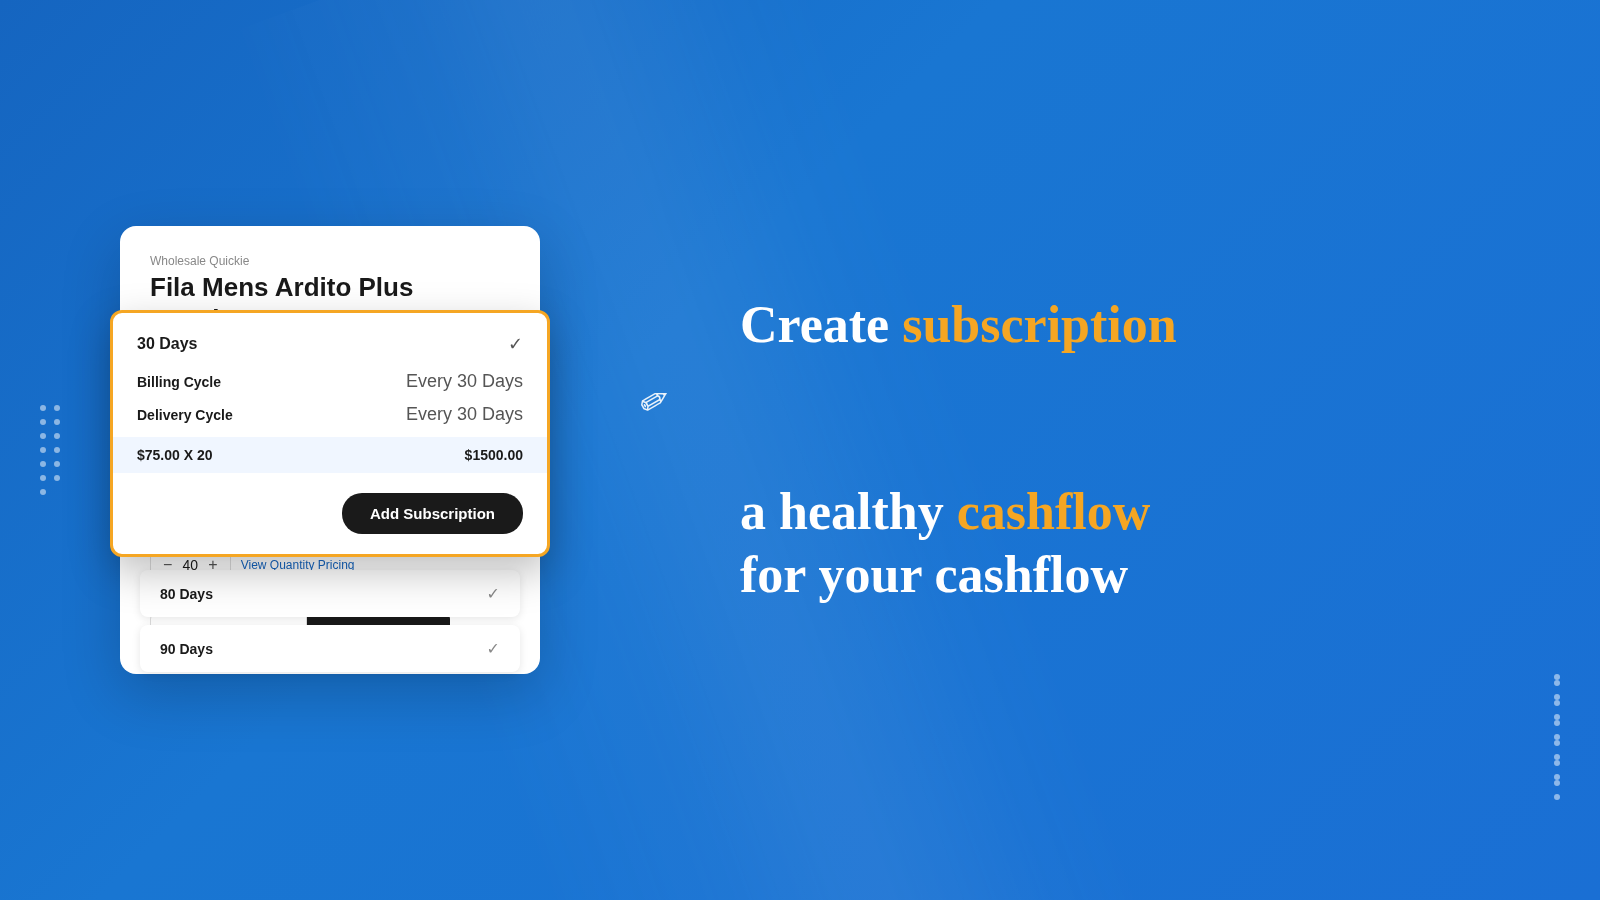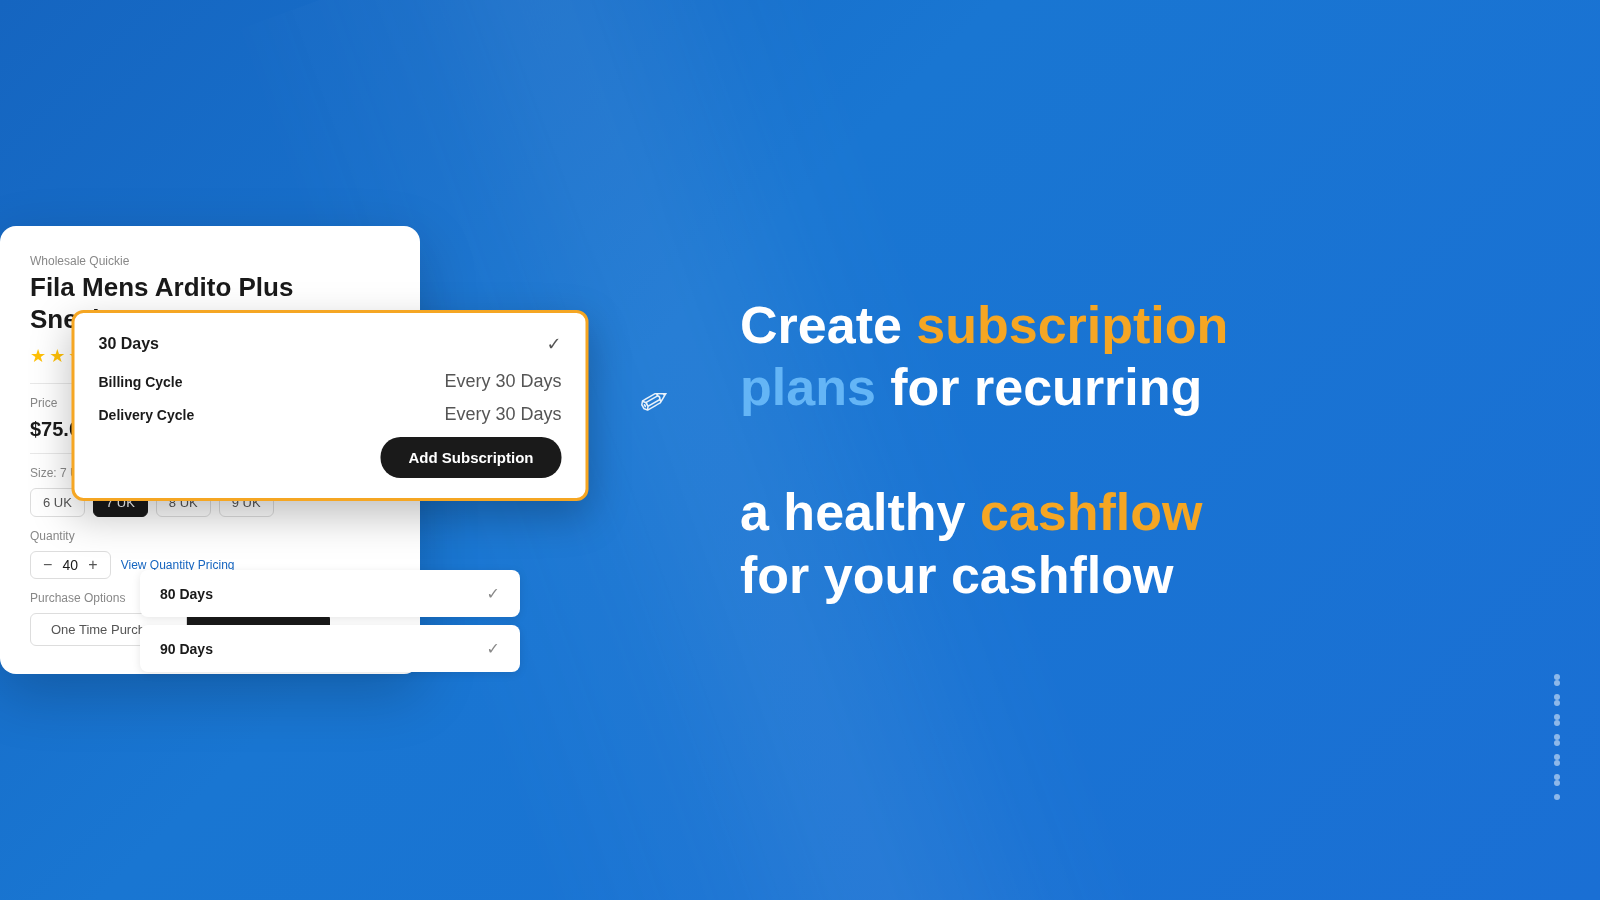--- a/index.html
+++ b/index.html
@@ -85,21 +85,21 @@
       display: flex;
       align-items: center;
     }
 
     
     .left-panel {
       width: 660px;
       height: 100%;
       display: flex;
       align-items: center;
-      justify-content: flex-start;
+      justify-content: center;
       position: relative;
     }
 
     
     .product-card {
       background: white;
       border-radius: 16px;
       padding: 28px 30px;
       width: 420px;
       box-shadow: 0 20px 60px rgba(0,0,0,0.2);
@@ -270,21 +270,21 @@
       color: white;
       border-color: #1a1a1a;
     }
 
     
     .subscription-panel {
       position: absolute;
       top: 310px;
       left: 50%;
       transform: translateX(-50%);
-      width: 517px;
+      width: 440px;
       background: white;
       border: 3px solid #f5a623;
       border-radius: 12px;
       padding: 20px 24px;
       z-index: 10;
       box-shadow: 0 15px 40px rgba(0,0,0,0.25);
     }
 
     .sub-plan-row {
       display: flex;
@@ -403,20 +403,21 @@
       opacity: 0.9;
     }
 
     
     .right-panel {
       flex: 1;
       padding: 60px 80px;
       display: flex;
       flex-direction: column;
       justify-content: center;
+      font-family: Liberation Serif, serif;
     }
 
     .hero-text {
       font-size: 52px;
       font-weight: 800;
       line-height: 1.2;
       color: white;
     }
 
     .hero-text .highlight-yellow {
@@ -544,20 +545,24 @@
         <span class="checkmark-icon">✓</span>
       </div>
       <div class="sub-detail-row">
         <span class="sub-detail-label">Billing Cycle</span>
         <span class="sub-detail-value">Every 30 Days</span>
       </div>
       <div class="sub-detail-row">
         <span class="sub-detail-label">Delivery Cycle</span>
         <span class="sub-detail-value">Every 30 Days</span>
       </div>
+      <div class="sub-price-row">
+        <span class="sub-price-label">$75.00 X 20</span>
+        <span class="sub-price-value">$1500.00</span>
+      </div>
       <button class="add-sub-btn">Add Subscription</button>
     </div>
 
     <div class="other-plans">
       <div class="collapsed-plan">
         <span class="collapsed-plan-label">80 Days</span>
         <span class="collapsed-check">✓</span>
       </div>
       <div class="collapsed-plan">
         <span class="collapsed-plan-label">90 Days</span>
@@ -568,23 +573,20 @@
   </div>
 
   <div class="arrow-pointer">✏</div>
 
   <div class="right-panel">
     <div class="hero-text">
       <span>
         <span>Create </span><span class="highlight-yellow">subscription</span>
       </span>
       <br>
-      <span>
-        <span class="highlight-blue">plans</span><span> for recurring</span>
-      </span>
       <br>
       <br>
       <span>
         <span>a healthy </span><span class="highlight-yellow">cashflow</span>
       </span>
       <br>
       <span>for your cashflow</span>
     </div>
   </div>
 </div>

